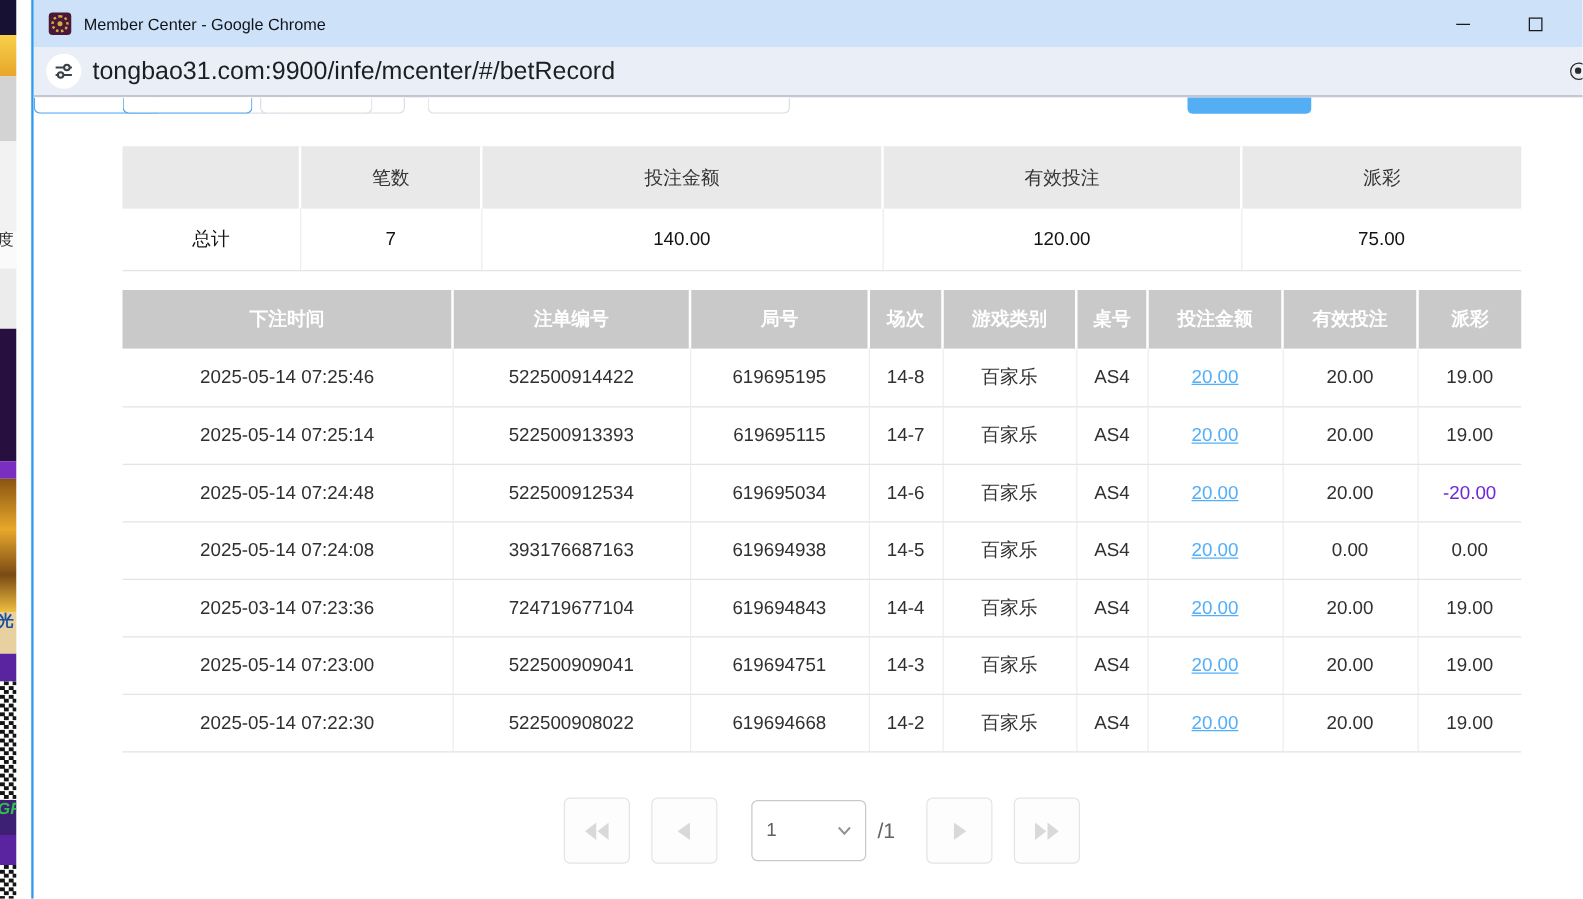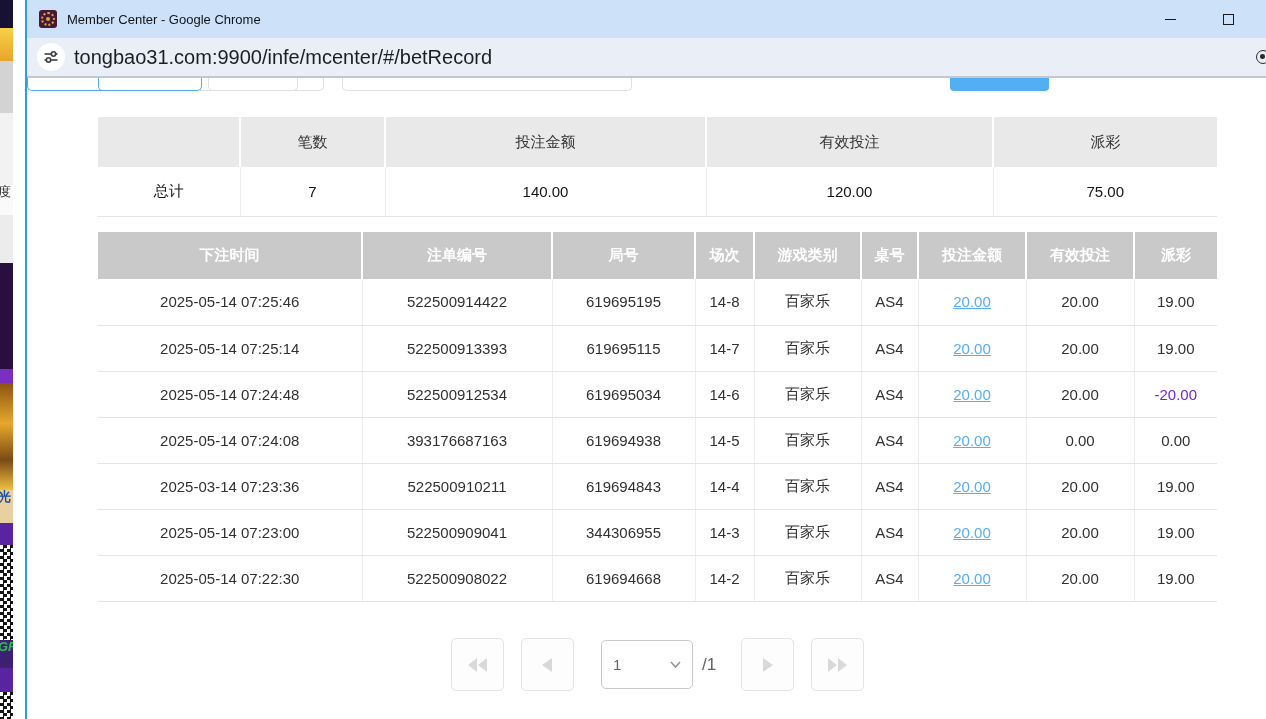--- a/index.html
+++ b/index.html
@@ -244,33 +244,33 @@
           <td>619694938</td>
           <td>14-5</td>
           <td>百家乐</td>
           <td>AS4</td>
           <td><a class="amount-link">20.00</a></td>
           <td>0.00</td>
           <td>0.00</td>
         </tr>
             <tr>
           <td>2025-03-14 07:23:36</td>
-          <td>522500910211</td>
+          <td>724719677104</td>
           <td>619694843</td>
           <td>14-4</td>
           <td>百家乐</td>
           <td>AS4</td>
           <td><a class="amount-link">20.00</a></td>
           <td>20.00</td>
           <td>19.00</td>
         </tr>
             <tr>
           <td>2025-05-14 07:23:00</td>
           <td>522500909041</td>
-          <td>344306955</td>
+          <td>619694751</td>
           <td>14-3</td>
           <td>百家乐</td>
           <td>AS4</td>
           <td><a class="amount-link">20.00</a></td>
           <td>20.00</td>
           <td>19.00</td>
         </tr>
             <tr>
           <td>2025-05-14 07:22:30</td>
           <td>522500908022</td>

